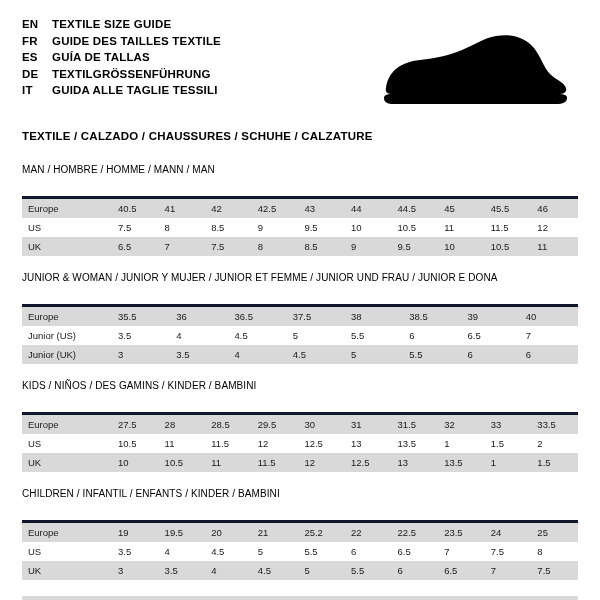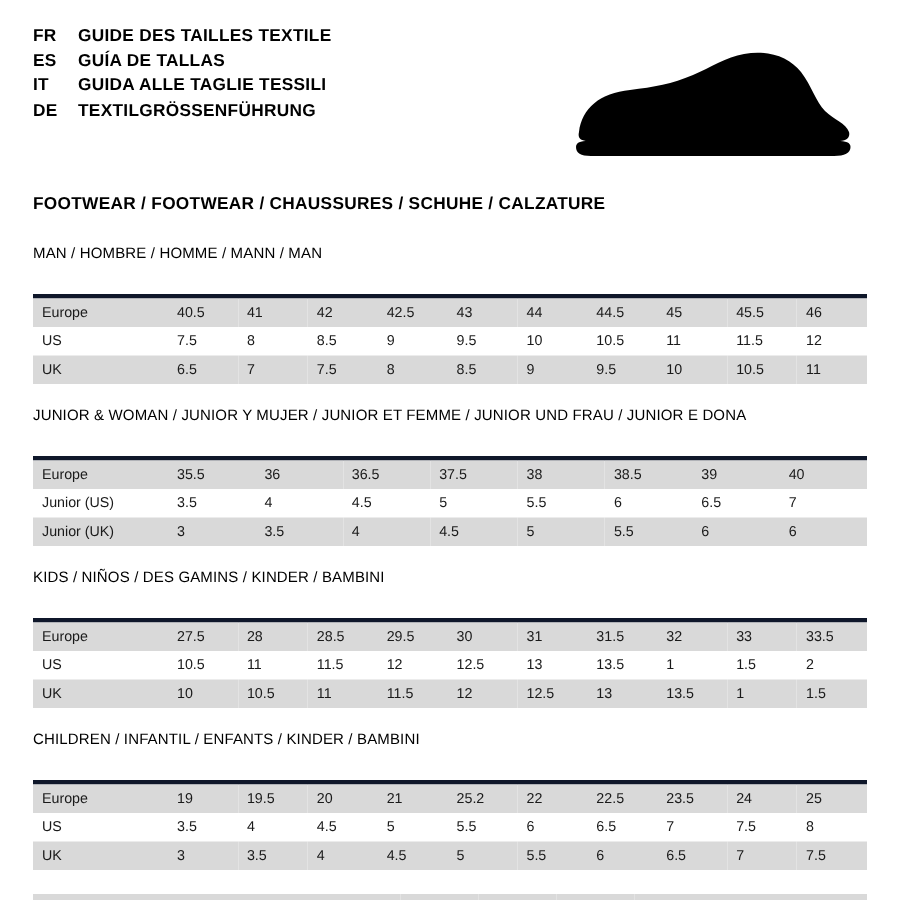--- a/index.html
+++ b/index.html
@@ -106,49 +106,53 @@
   .spacer-top { margin-top: 22px; }
 </style>
 </head>
 <body>
 
 <div class="page">
 
   <div class="header">
     <div class="lang-list">
       <div class="lang-row">
+        <span class="lang-code">EN</span>
+        <span class="lang-title">TEXTILE SIZE GUIDE</span>
+      </div>
+      <div class="lang-row">
         <span class="lang-code">FR</span>
         <span class="lang-title">GUIDE DES TAILLES TEXTILE</span>
       </div>
       <div class="lang-row">
         <span class="lang-code">ES</span>
         <span class="lang-title">GUÍA DE TALLAS</span>
       </div>
       <div class="lang-row">
+        <span class="lang-code">DE</span>
+        <span class="lang-title">TEXTILGRÖSSENFÜHRUNG</span>
+      </div>
+      <div class="lang-row">
         <span class="lang-code">IT</span>
         <span class="lang-title">GUIDA ALLE TAGLIE TESSILI</span>
-      </div>
-      <div class="lang-row">
-        <span class="lang-code">DE</span>
-        <span class="lang-title">TEXTILGRÖSSENFÜHRUNG</span>
       </div>
     </div>
 
     <div class="shoe-wrap">
       <svg viewBox="0 0 190 84" width="190" height="84" aria-hidden="true">
         <path fill="#000000" d="M8,56 C10,40 22,30 42,28 C58,26 70,24 84,18 C96,13 106,6 118,4
           C134,1 148,6 156,16 C163,25 166,36 172,42 C178,48 186,50 188,56
           C189,60 186,62 180,62 L14,62 C9,62 7,60 8,56 Z"></path>
         <path fill="#000000" d="M6,66 C6,63 9,62 14,62 L180,62 C186,62 189,63 189,66 C189,70 185,72 178,72
           L16,72 C9,72 6,70 6,66 Z"></path>
       </svg>
     </div>
   </div>
 
-  <div class="section-title">FOOTWEAR / FOOTWEAR / CHAUSSURES / SCHUHE / CALZATURE</div>
+  <div class="section-title">TEXTILE / CALZADO / CHAUSSURES / SCHUHE / CALZATURE</div>
 
   <div class="block spacer-top">
     <div class="block-title">MAN / HOMBRE / HOMME / MANN / MAN</div>
     <table class="size">
       <tbody>
           <tr class="shaded">
         <td class="lbl">Europe</td>
         <td>40.5</td>
         <td>41</td>
         <td>42</td>

